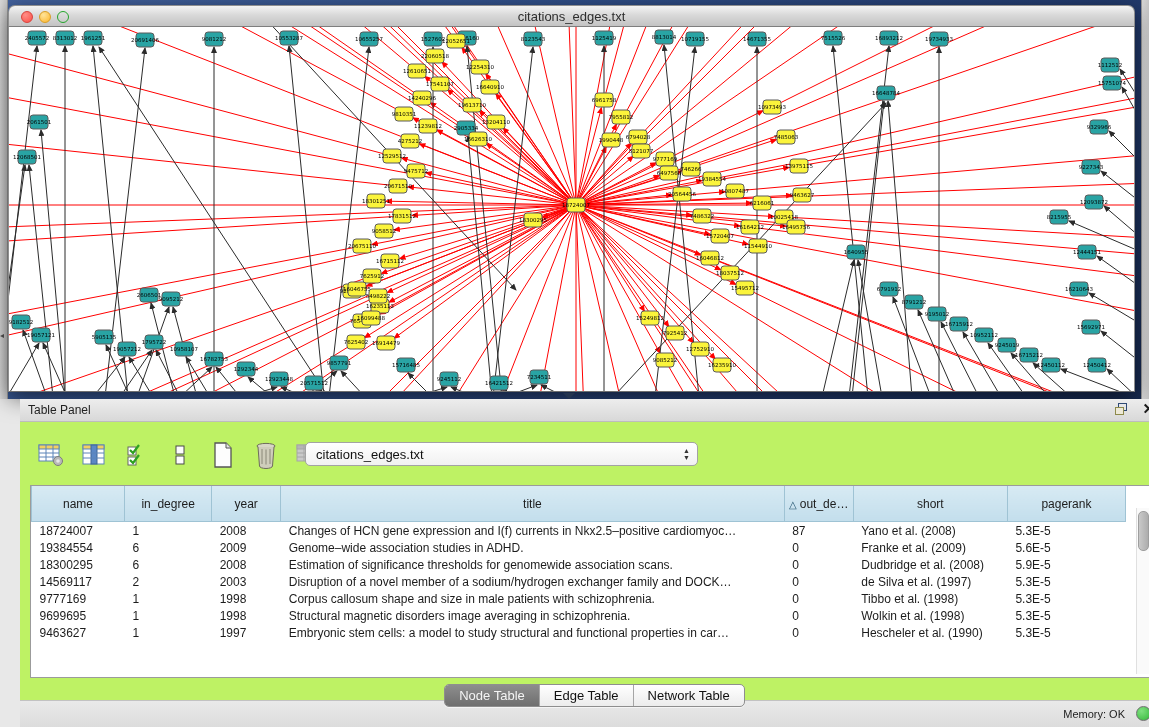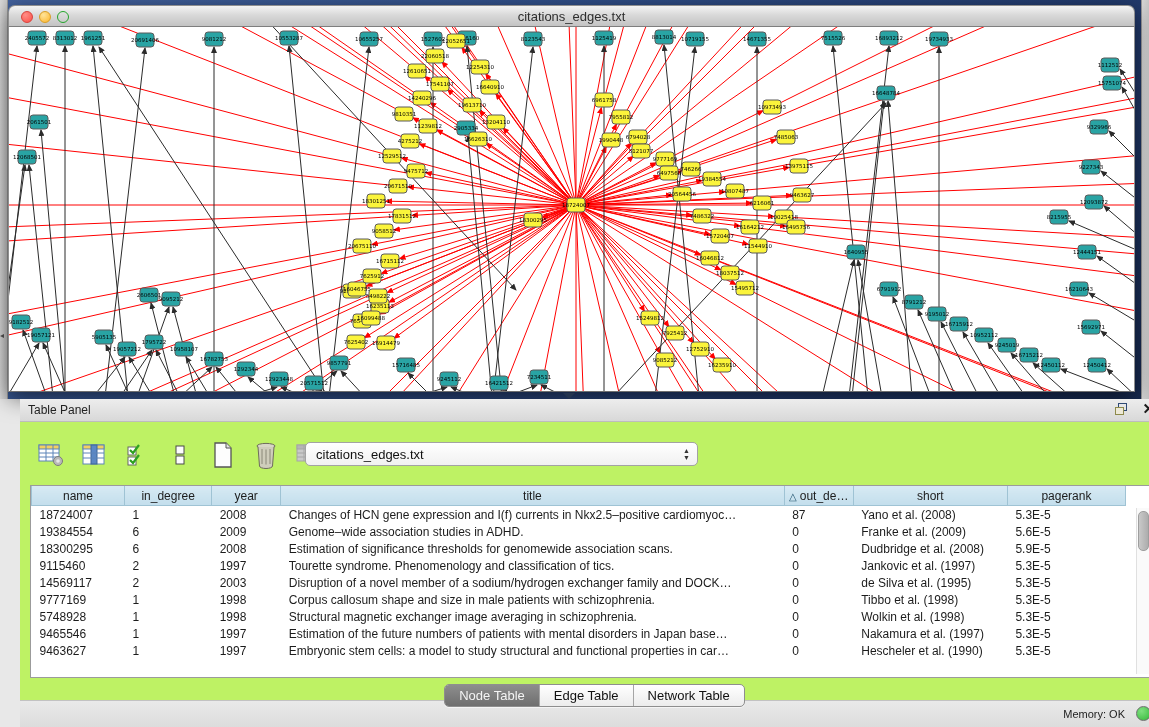--- a/index.html
+++ b/index.html
@@ -46,21 +46,21 @@
   .fx-label{font-family:"Liberation Serif",serif;font-style:italic;font-weight:bold;font-size:15px;color:#333;}
   #table-select{position:absolute;left:285px;top:43px;width:393px;height:24px;
     background:linear-gradient(#FFFFFF,#F1F1F1);border:1px solid #A3A3A3;border-radius:5px;
     box-sizing:border-box;font-size:13px;color:#111;text-align:left;padding:0 26px 0 10px;}
   #table-select .stepper{position:absolute;right:7px;top:4px;font-size:7px;line-height:7px;color:#333;}
 
   #table-container{position:absolute;left:10px;top:86px;width:1123px;height:193px;
     background:#FFFFFF;border:1px solid #9B9B9B;box-sizing:border-box;overflow:hidden;}
   table.grid{border-collapse:collapse;table-layout:fixed;width:1095px;font-size:12px;color:#1C1C1C;}
   table.grid th{background:linear-gradient(#D7EAF3,#C3DEEC);border:1px solid #9FC3D4;border-top:none;
-    font-weight:normal;font-size:12px;color:#1C1C1C;height:19px;padding:0 4px;text-align:center;
+    font-weight:normal;font-size:12px;color:#1C1C1C;height:19px;padding:8px 4px;text-align:center;
     overflow:hidden;white-space:nowrap;}
   table.grid td{height:17px;padding:0 4px 0 8px;border:none;overflow:hidden;white-space:nowrap;
     text-overflow:ellipsis;}
   .sort-glyph{font-size:10px;color:#23546F;margin-right:3px;}
   #vscroll{position:absolute;right:3px;top:22px;width:12px;height:166px;background:#FAFAFA;
     border-left:1px solid #E0E0E0;}
   #vscroll .thumb{position:absolute;left:1px;top:3px;width:9px;height:38px;border-radius:5px;
     background:linear-gradient(90deg,#C9C9C9,#ADADAD);border:1px solid #9E9E9E;}
 
   #seg-wrap{position:absolute;left:0;top:285px;width:1149px;text-align:center;}
@@ -913,62 +913,44 @@
             <tr>
               <td>18300295</td>
               <td>6</td>
               <td>2008</td>
               <td>Estimation of significance thresholds for genomewide association scans.</td>
               <td>0</td>
               <td>Dudbridge et al. (2008)</td>
               <td>5.9E-5</td>
             </tr>
             <tr>
-              <td>9115460</td>
-              <td>2</td>
-              <td>1997</td>
-              <td>Tourette syndrome. Phenomenology and classification of tics.</td>
-              <td>0</td>
-              <td>Jankovic et al. (1997)</td>
-              <td>5.3E-5</td>
-            </tr>
-            <tr>
               <td>14569117</td>
               <td>2</td>
               <td>2003</td>
               <td>Disruption of a novel member of a sodium/hydrogen exchanger family and DOCK…</td>
               <td>0</td>
-              <td>de Silva et al. (1995)</td>
+              <td>de Silva et al. (1997)</td>
               <td>5.3E-5</td>
             </tr>
             <tr>
               <td>9777169</td>
               <td>1</td>
               <td>1998</td>
               <td>Corpus callosum shape and size in male patients with schizophrenia.</td>
               <td>0</td>
               <td>Tibbo et al. (1998)</td>
               <td>5.3E-5</td>
             </tr>
             <tr>
-              <td>5748928</td>
+              <td>9699695</td>
               <td>1</td>
               <td>1998</td>
-              <td>Structural magnetic exchanger image averaging in schizophrenia.</td>
+              <td>Structural magnetic disorders image averaging in schizophrenia.</td>
               <td>0</td>
               <td>Wolkin et al. (1998)</td>
-              <td>5.3E-5</td>
-            </tr>
-            <tr>
-              <td>9465546</td>
-              <td>1</td>
-              <td>1997</td>
-              <td>Estimation of the future numbers of patients with mental disorders in Japan base…</td>
-              <td>0</td>
-              <td>Nakamura et al. (1997)</td>
               <td>5.3E-5</td>
             </tr>
             <tr>
               <td>9463627</td>
               <td>1</td>
               <td>1997</td>
               <td>Embryonic stem cells: a model to study structural and functional properties in car…</td>
               <td>0</td>
               <td>Hescheler et al. (1990)</td>
               <td>5.3E-5</td>

